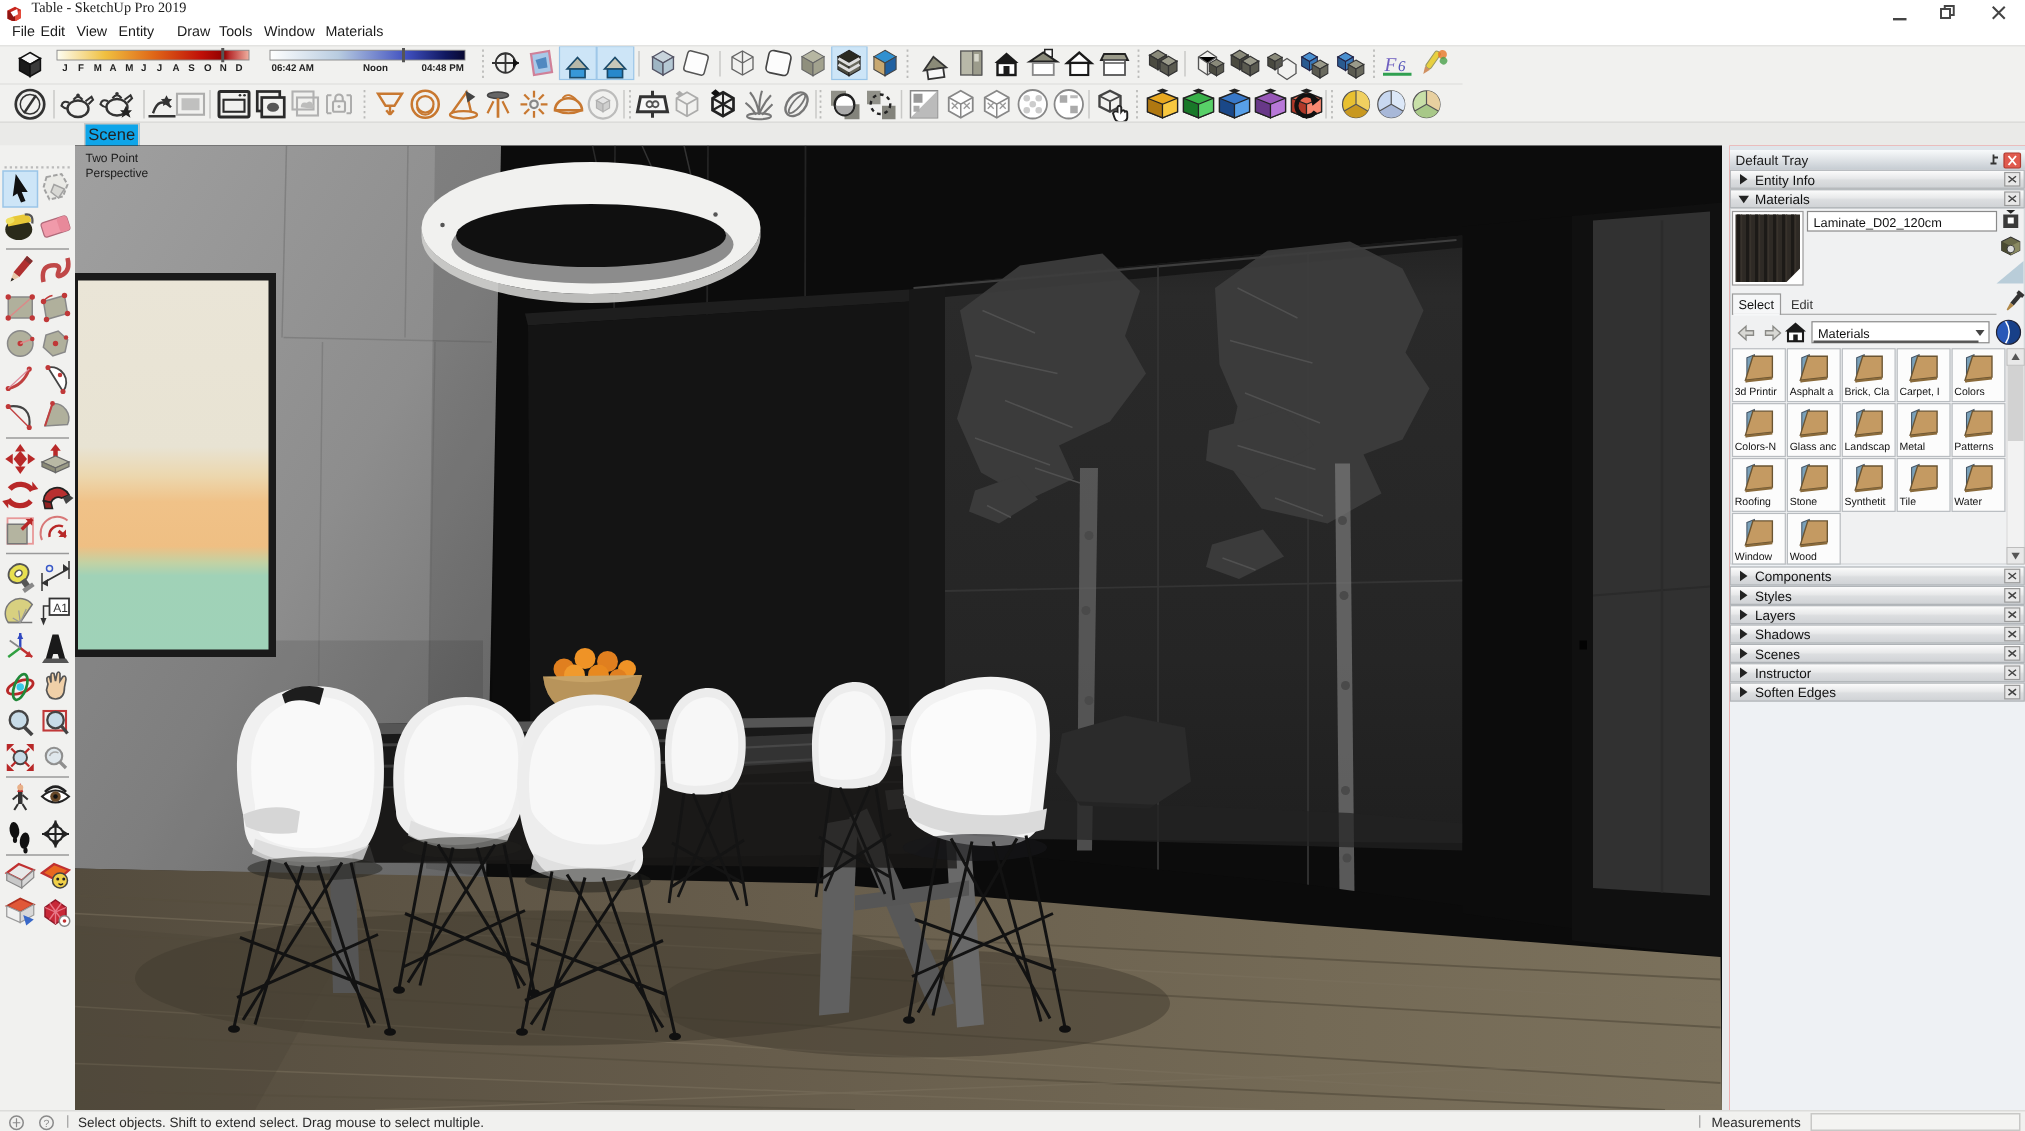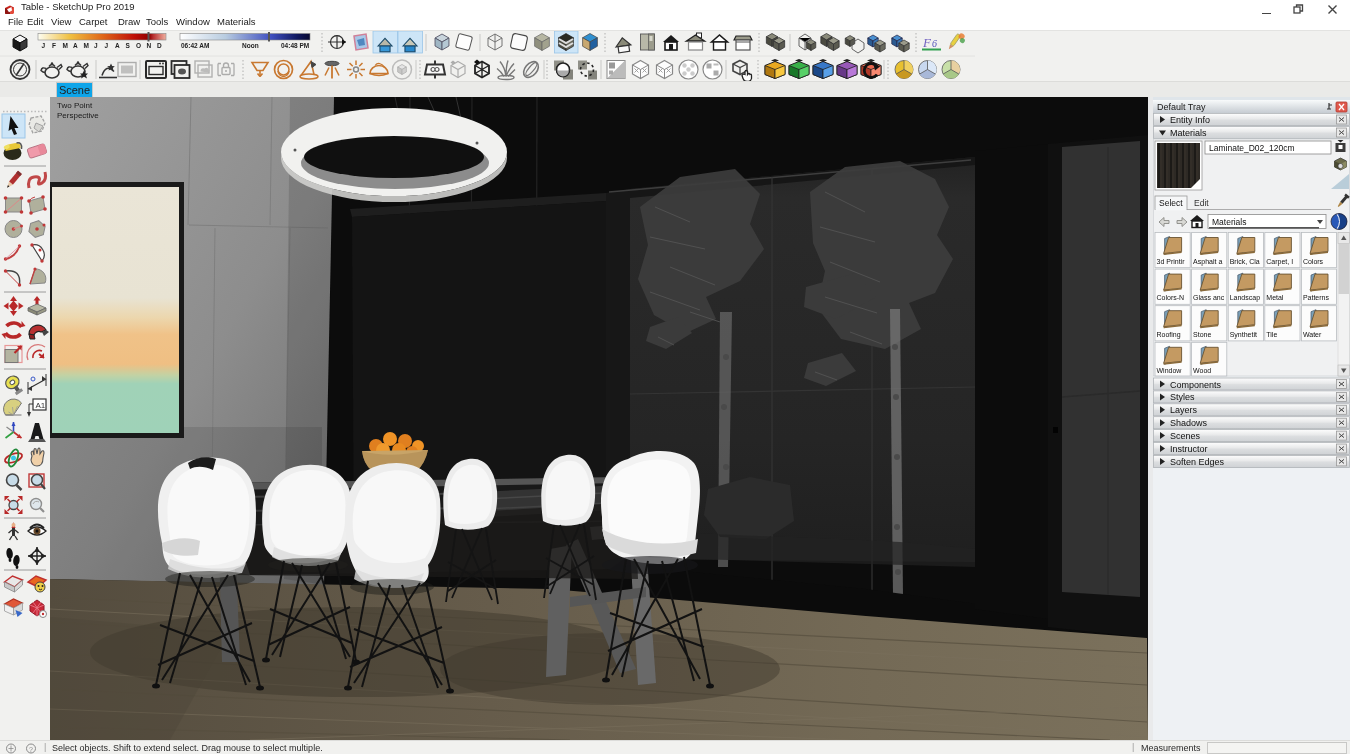--- a/index.html
+++ b/index.html
@@ -10,37 +10,37 @@
 </head>
 <body>
 
 <div class="abs" style="left:0;top:0;width:1350px;height:14px;background:#ffffff;"></div>
 <div class="abs" style="left:4px;top:2px;width:11px;height:11px;"><svg width="11" height="11">
       <path d="M1,3 L6,0.5 L10,2.5 L10,8 L5,10.5 L1,8.5 Z" fill="#c8251c"></path>
       <path d="M1,3 L6,5 L6,10.5 L1,8.5 Z" fill="#8f1512"></path>
       <path d="M6,5 L10,2.5 L10,8 L6,10.5 Z" fill="#e34a3a"></path>
       <path d="M3,4.2 L7.5,2 L8,5.5 L5,7.2 Z" fill="#fff"></path>
     </svg></div>
-<div class="abs" style="left:21px;top:1px;font-size:9.5px;color:#1a1a1a;">Table - SketchUp Pro 2019</div>
+<div class="abs" style="left:21px;top:1px;font-size:9.5px;color:#1a1a1a;font-family:Liberation Serif, serif;">Table - SketchUp Pro 2019</div>
 <div class="abs" style="left:1262px;top:3px;width:10px;height:8px;"><svg width="10" height="8">
       <rect x="0" y="4" width="9" height="1.6" fill="#444"></rect>
     </svg></div>
 <div class="abs" style="left:1293px;top:1px;width:11px;height:11px;"><svg width="11" height="11">
       <rect x="1" y="3" width="6" height="6" fill="none" stroke="#444" stroke-width="1.3"></rect>
       <path d="M3.5,3 L3.5,1 L9.5,1 L9.5,7 L7,7" fill="none" stroke="#444" stroke-width="1.3"></path>
     </svg></div>
 <div class="abs" style="left:1327px;top:1px;width:11px;height:11px;"><svg width="11" height="11">
       <path d="M1.5,1.5 L9.5,9.5 M9.5,1.5 L1.5,9.5" stroke="#444" stroke-width="1.4"></path>
     </svg></div>
 
 <div class="abs" style="left:0;top:14px;width:1350px;height:16px;background:#ffffff;font-size:9.5px;color:#1a1a1a;padding-left:22px;">
 <span class="abs" style="left:8px;top:2px;">File</span>
 <span class="abs" style="left:27px;top:2px;">Edit</span>
 <span class="abs" style="left:51px;top:2px;">View</span>
-<span class="abs" style="left:79px;top:2px;">Carpet</span>
+<span class="abs" style="left:79px;top:2px;">Entity</span>
 <span class="abs" style="left:118px;top:2px;">Draw</span>
 <span class="abs" style="left:146px;top:2px;">Tools</span>
 <span class="abs" style="left:176px;top:2px;">Window</span>
 <span class="abs" style="left:217px;top:2px;">Materials</span>
 <span class="abs" style="left:266px;top:18px;">Help</span>
 </div>
 
 <div id="tb" class="abs" style="left:0;top:30px;width:1350px;height:51px;background:#f1f1ef;border-top:1px solid #e3e3e1;">
     <svg width="1350" height="51" viewBox="0 0 1350 51" style="position:absolute;left:0;top:0;">
       <line x1="0" y1="25" x2="975" y2="25" stroke="#e2e2e0" stroke-width="1"></line>

